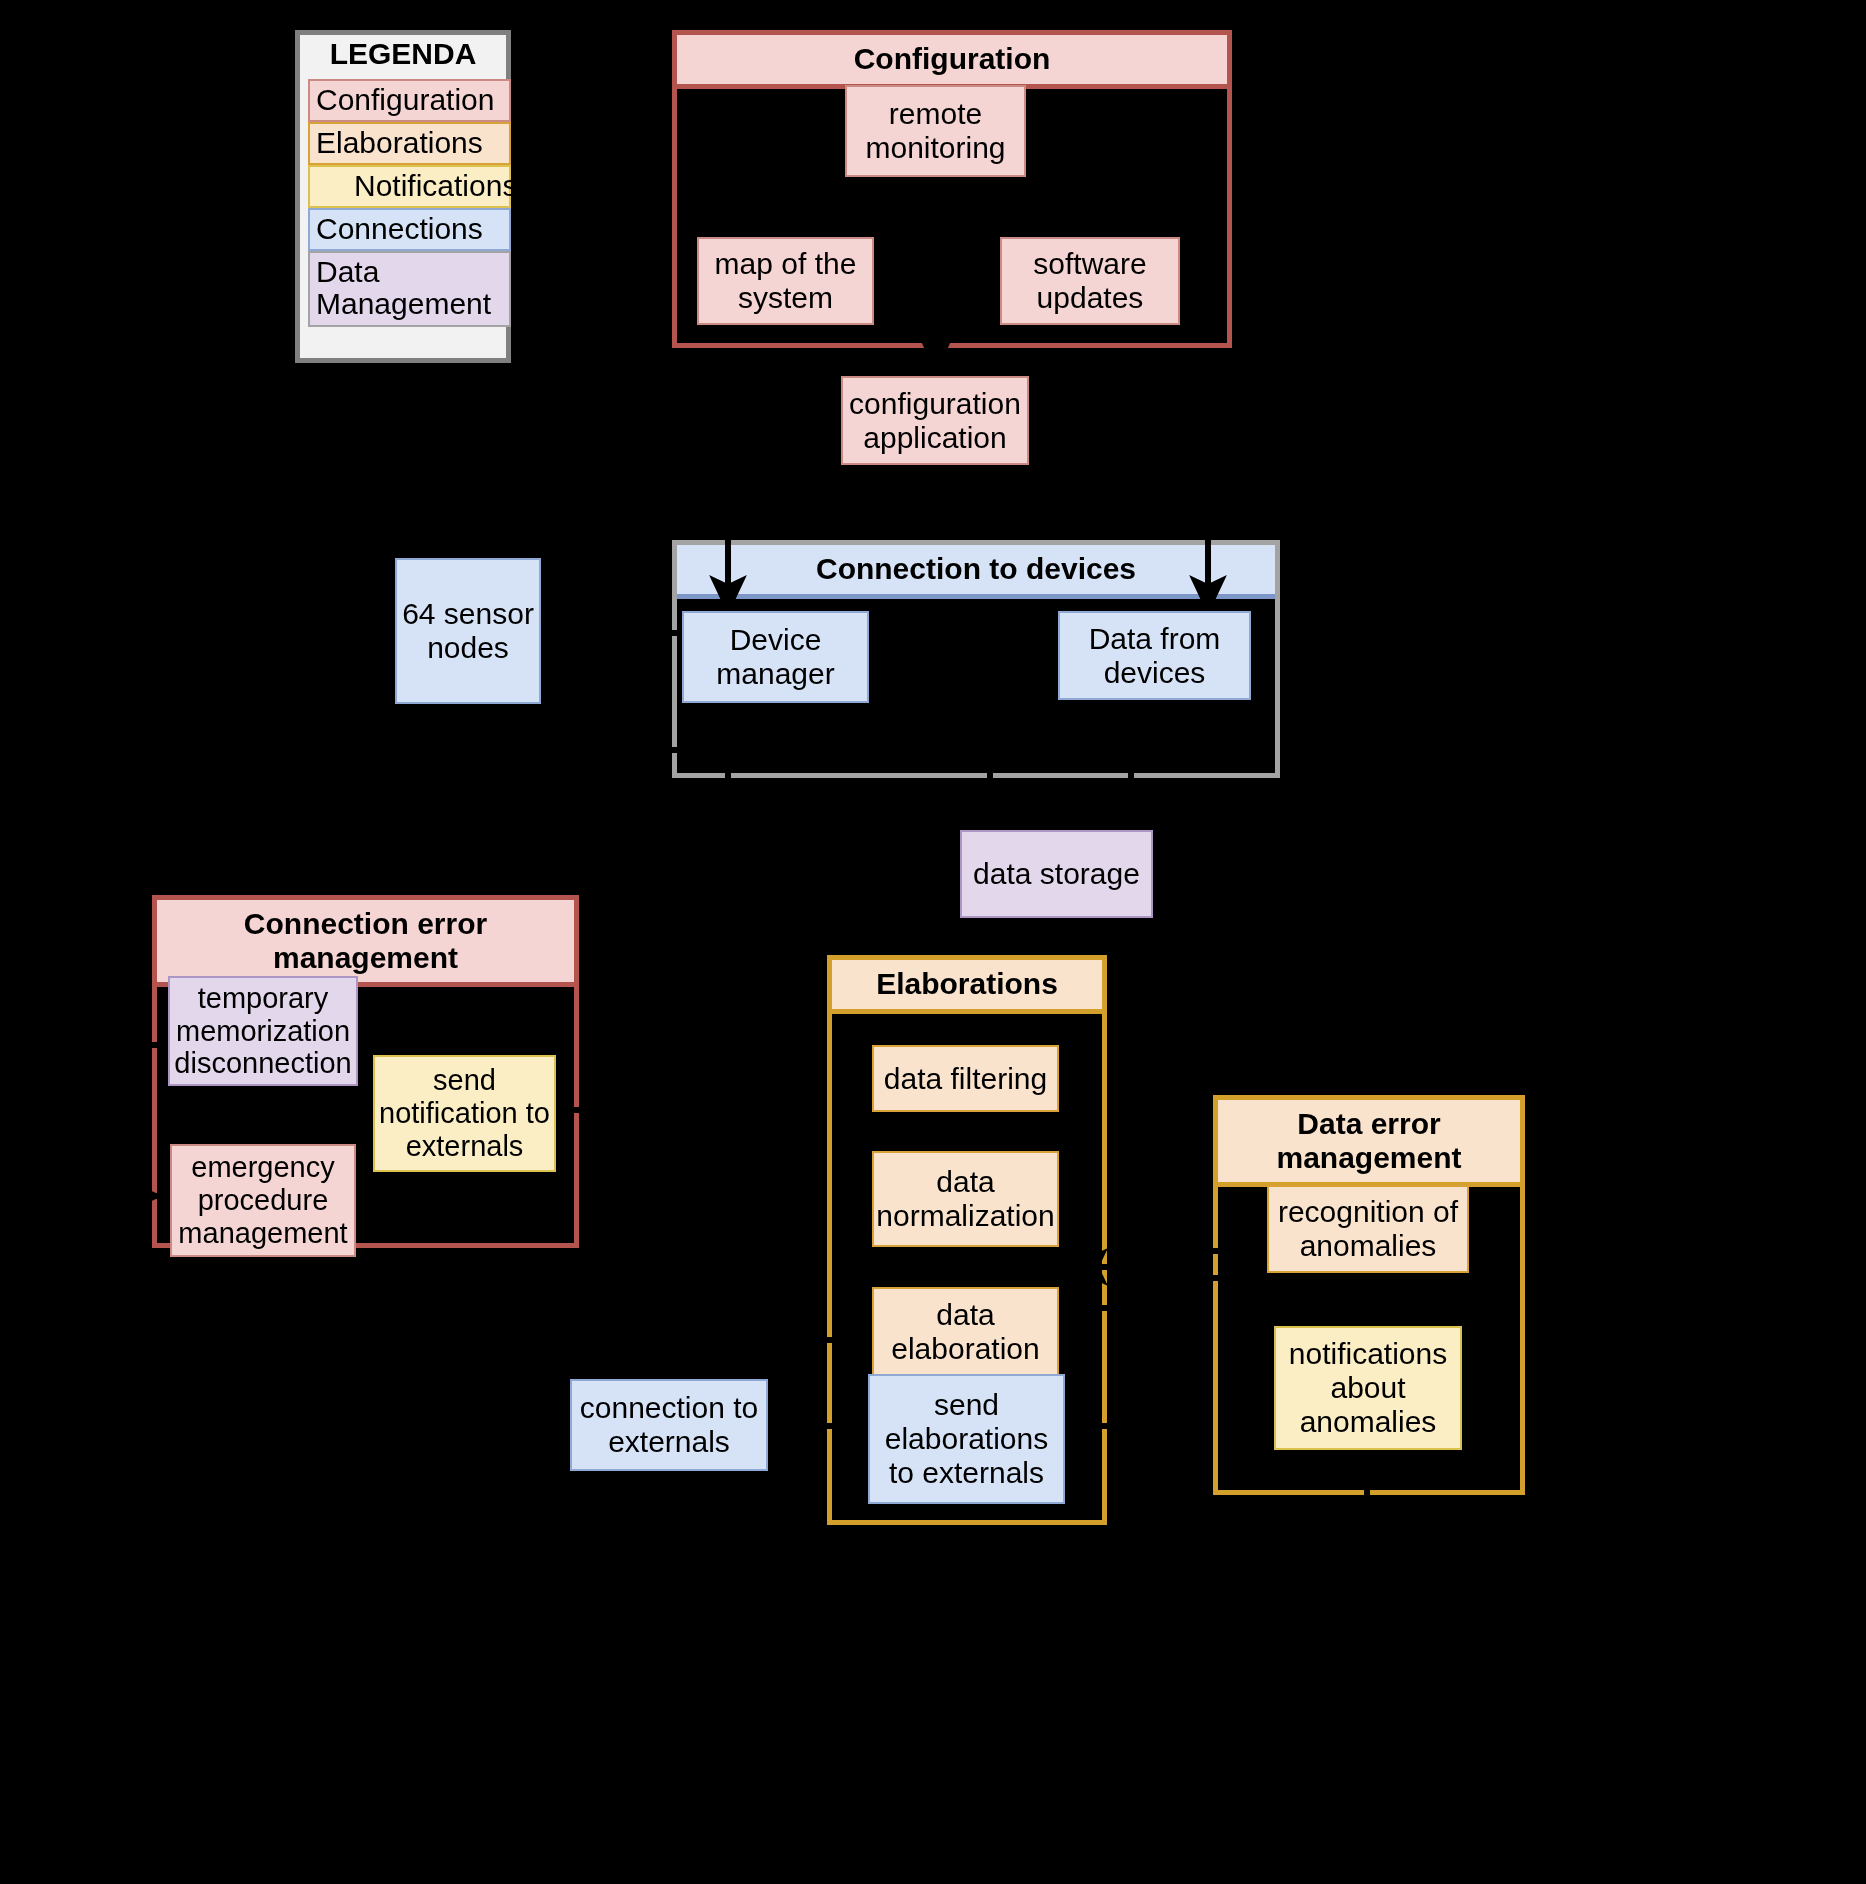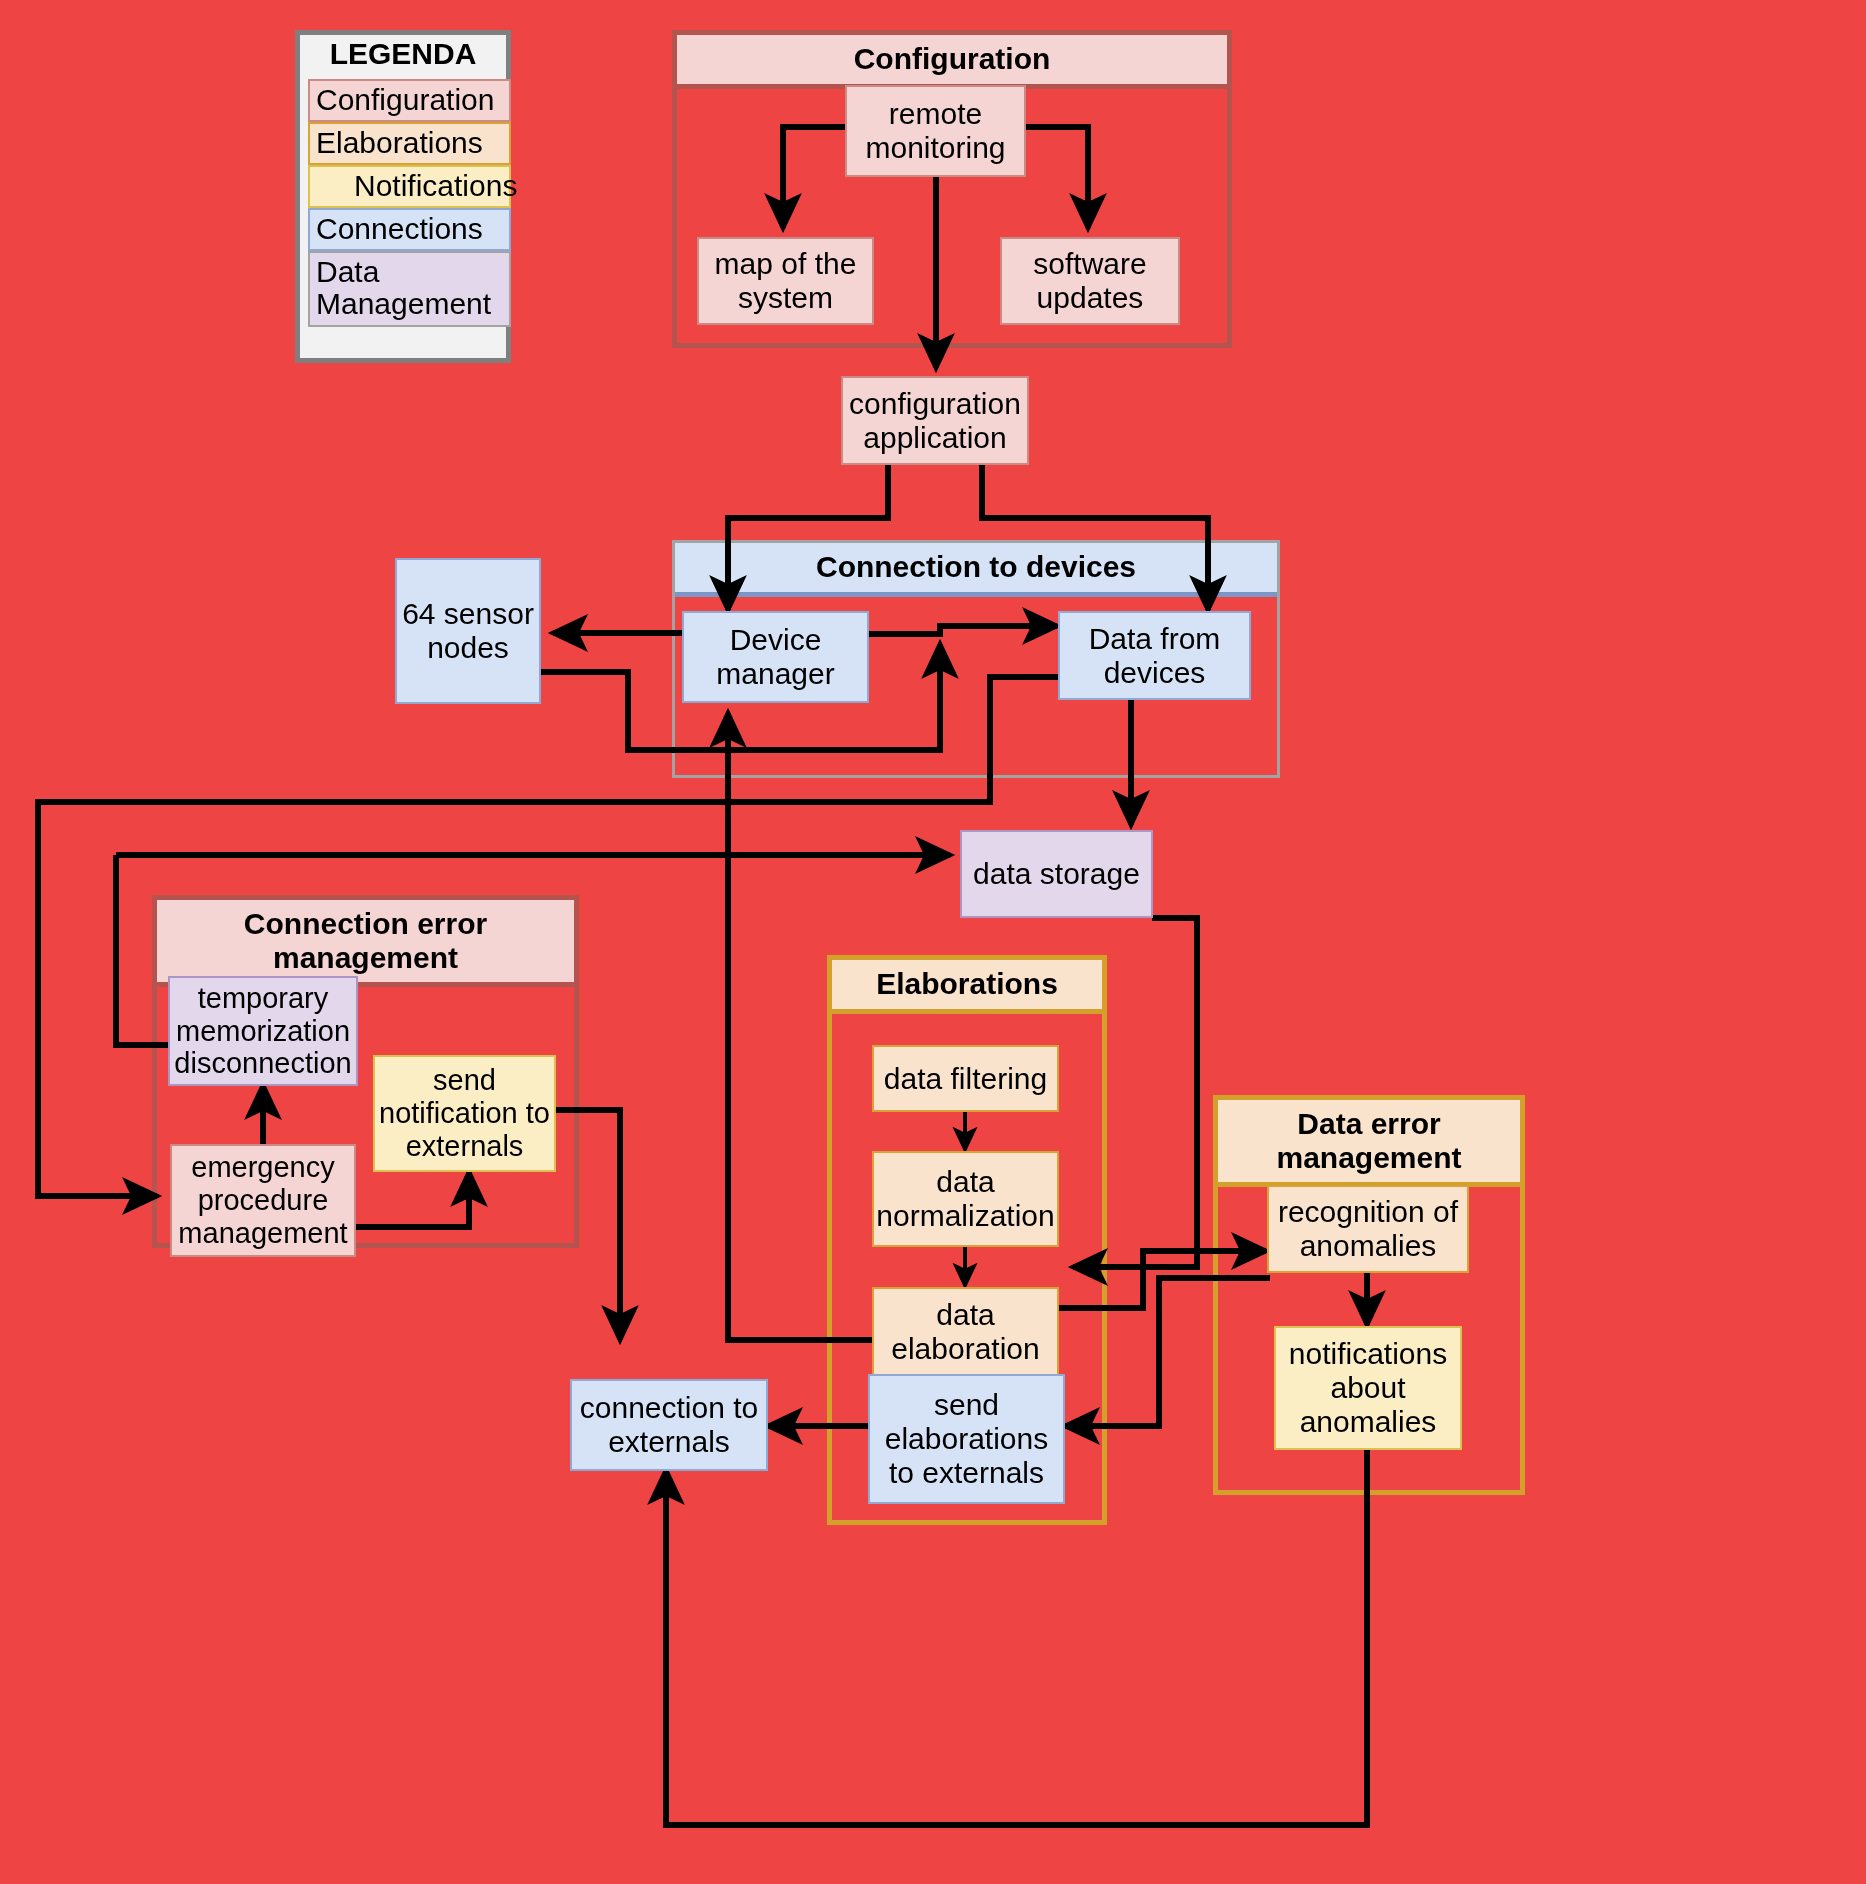--- a/index.html
+++ b/index.html
@@ -1,19 +1,19 @@
 <!DOCTYPE html>
 <html><head>
 <meta charset="utf-8">
 <style>
   html,body{margin:0;padding:0;background:#ffffff;}
   body{width:1866px;height:1884px;position:relative;
        font-family:"Liberation Sans","DejaVu Sans",sans-serif;
        -webkit-font-smoothing:antialiased;}
-  #canvas{position:relative;width:1866px;height:1884px;overflow:hidden;background:#ef4444;}
+  #canvas{position:relative;width:1866px;height:1884px;overflow:hidden;background:#000000;}
 
   svg.edges{position:absolute;left:0;top:0;width:1866px;height:1884px;pointer-events:none;z-index:5;}
 
   .grp{position:absolute;box-sizing:border-box;z-index:2;}
   .grp > .grp-title{
       position:absolute;left:0;top:0;width:100%;box-sizing:border-box;
       text-align:center;font-weight:bold;font-size:30px;line-height:1.12;
       padding:7px 4px 8px 4px;color:#000;
   }
 
@@ -26,21 +26,21 @@
   .c-conf-grp{background:transparent;border:5px solid #b4544e;}
   .c-conf-grp > .grp-title{background:#f5d5d3;border-bottom:5px solid #b4544e;}
 
   .c-elab{background:#fae3cd;border:2px solid #d9a236;}
   .c-elab-grp{background:transparent;border:5px solid #d3a02c;}
   .c-elab-grp > .grp-title{background:#fae3cd;border-bottom:5px solid #d3a02c;}
 
   .c-notif{background:#fbeec4;border:2px solid #ddc14e;}
 
   .c-conn{background:#d6e3f7;border:2px solid #8fa8d4;}
-  .c-conn-grp{background:transparent;border:3px solid #a3a3a3;}
+  .c-conn-grp{background:transparent;border:5px solid #a3a3a3;}
   .c-conn-grp > .grp-title{background:#d6e3f7;border-bottom:5px solid #7c96c8;}
 
   .c-data{background:#e3d7ec;border:2px solid #ad95c4;}
 
   
   #legend{position:absolute;left:295px;top:30px;width:216px;height:333px;
           border:5px solid #7f7f7f;background:#f2f2f2;box-sizing:border-box;z-index:9;}
   #legend .lg-title{font-weight:bold;font-size:30px;text-align:center;line-height:1.1;
                     padding:2px 0 3px 0;color:#000;background:#f2f2f2;}
   #legend .lg-rows{position:absolute;left:8px;top:44px;width:203px;}

